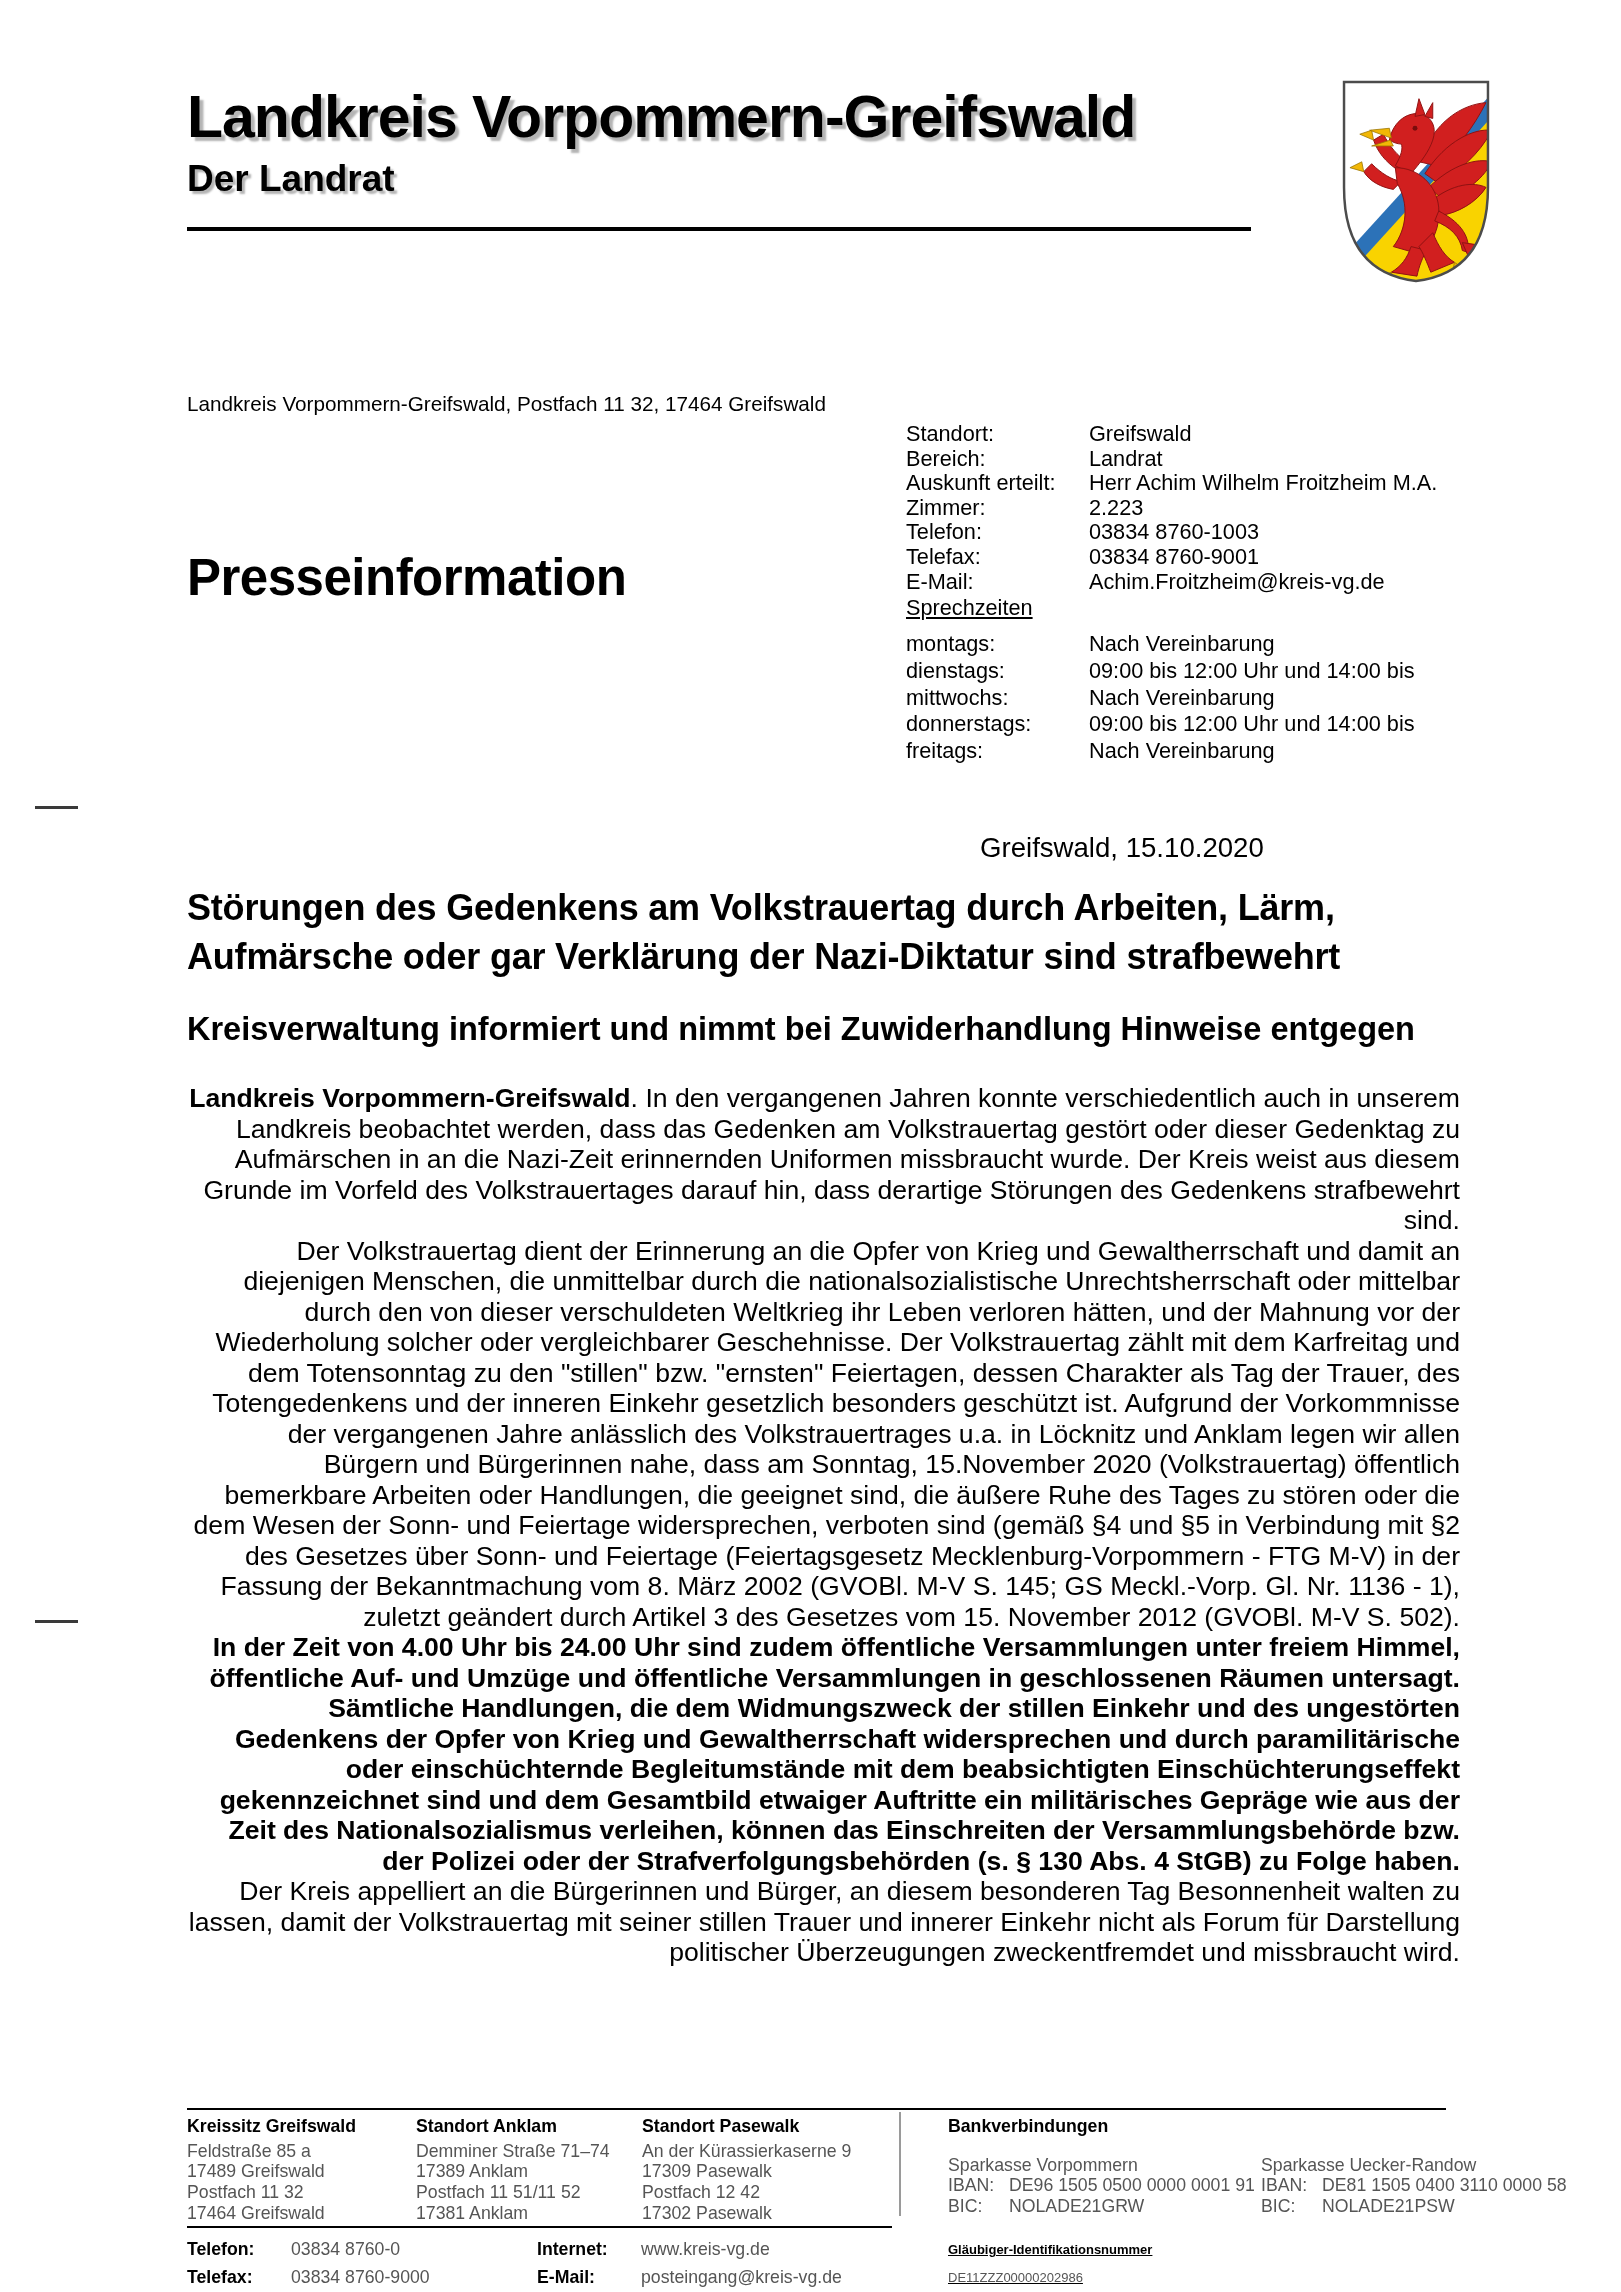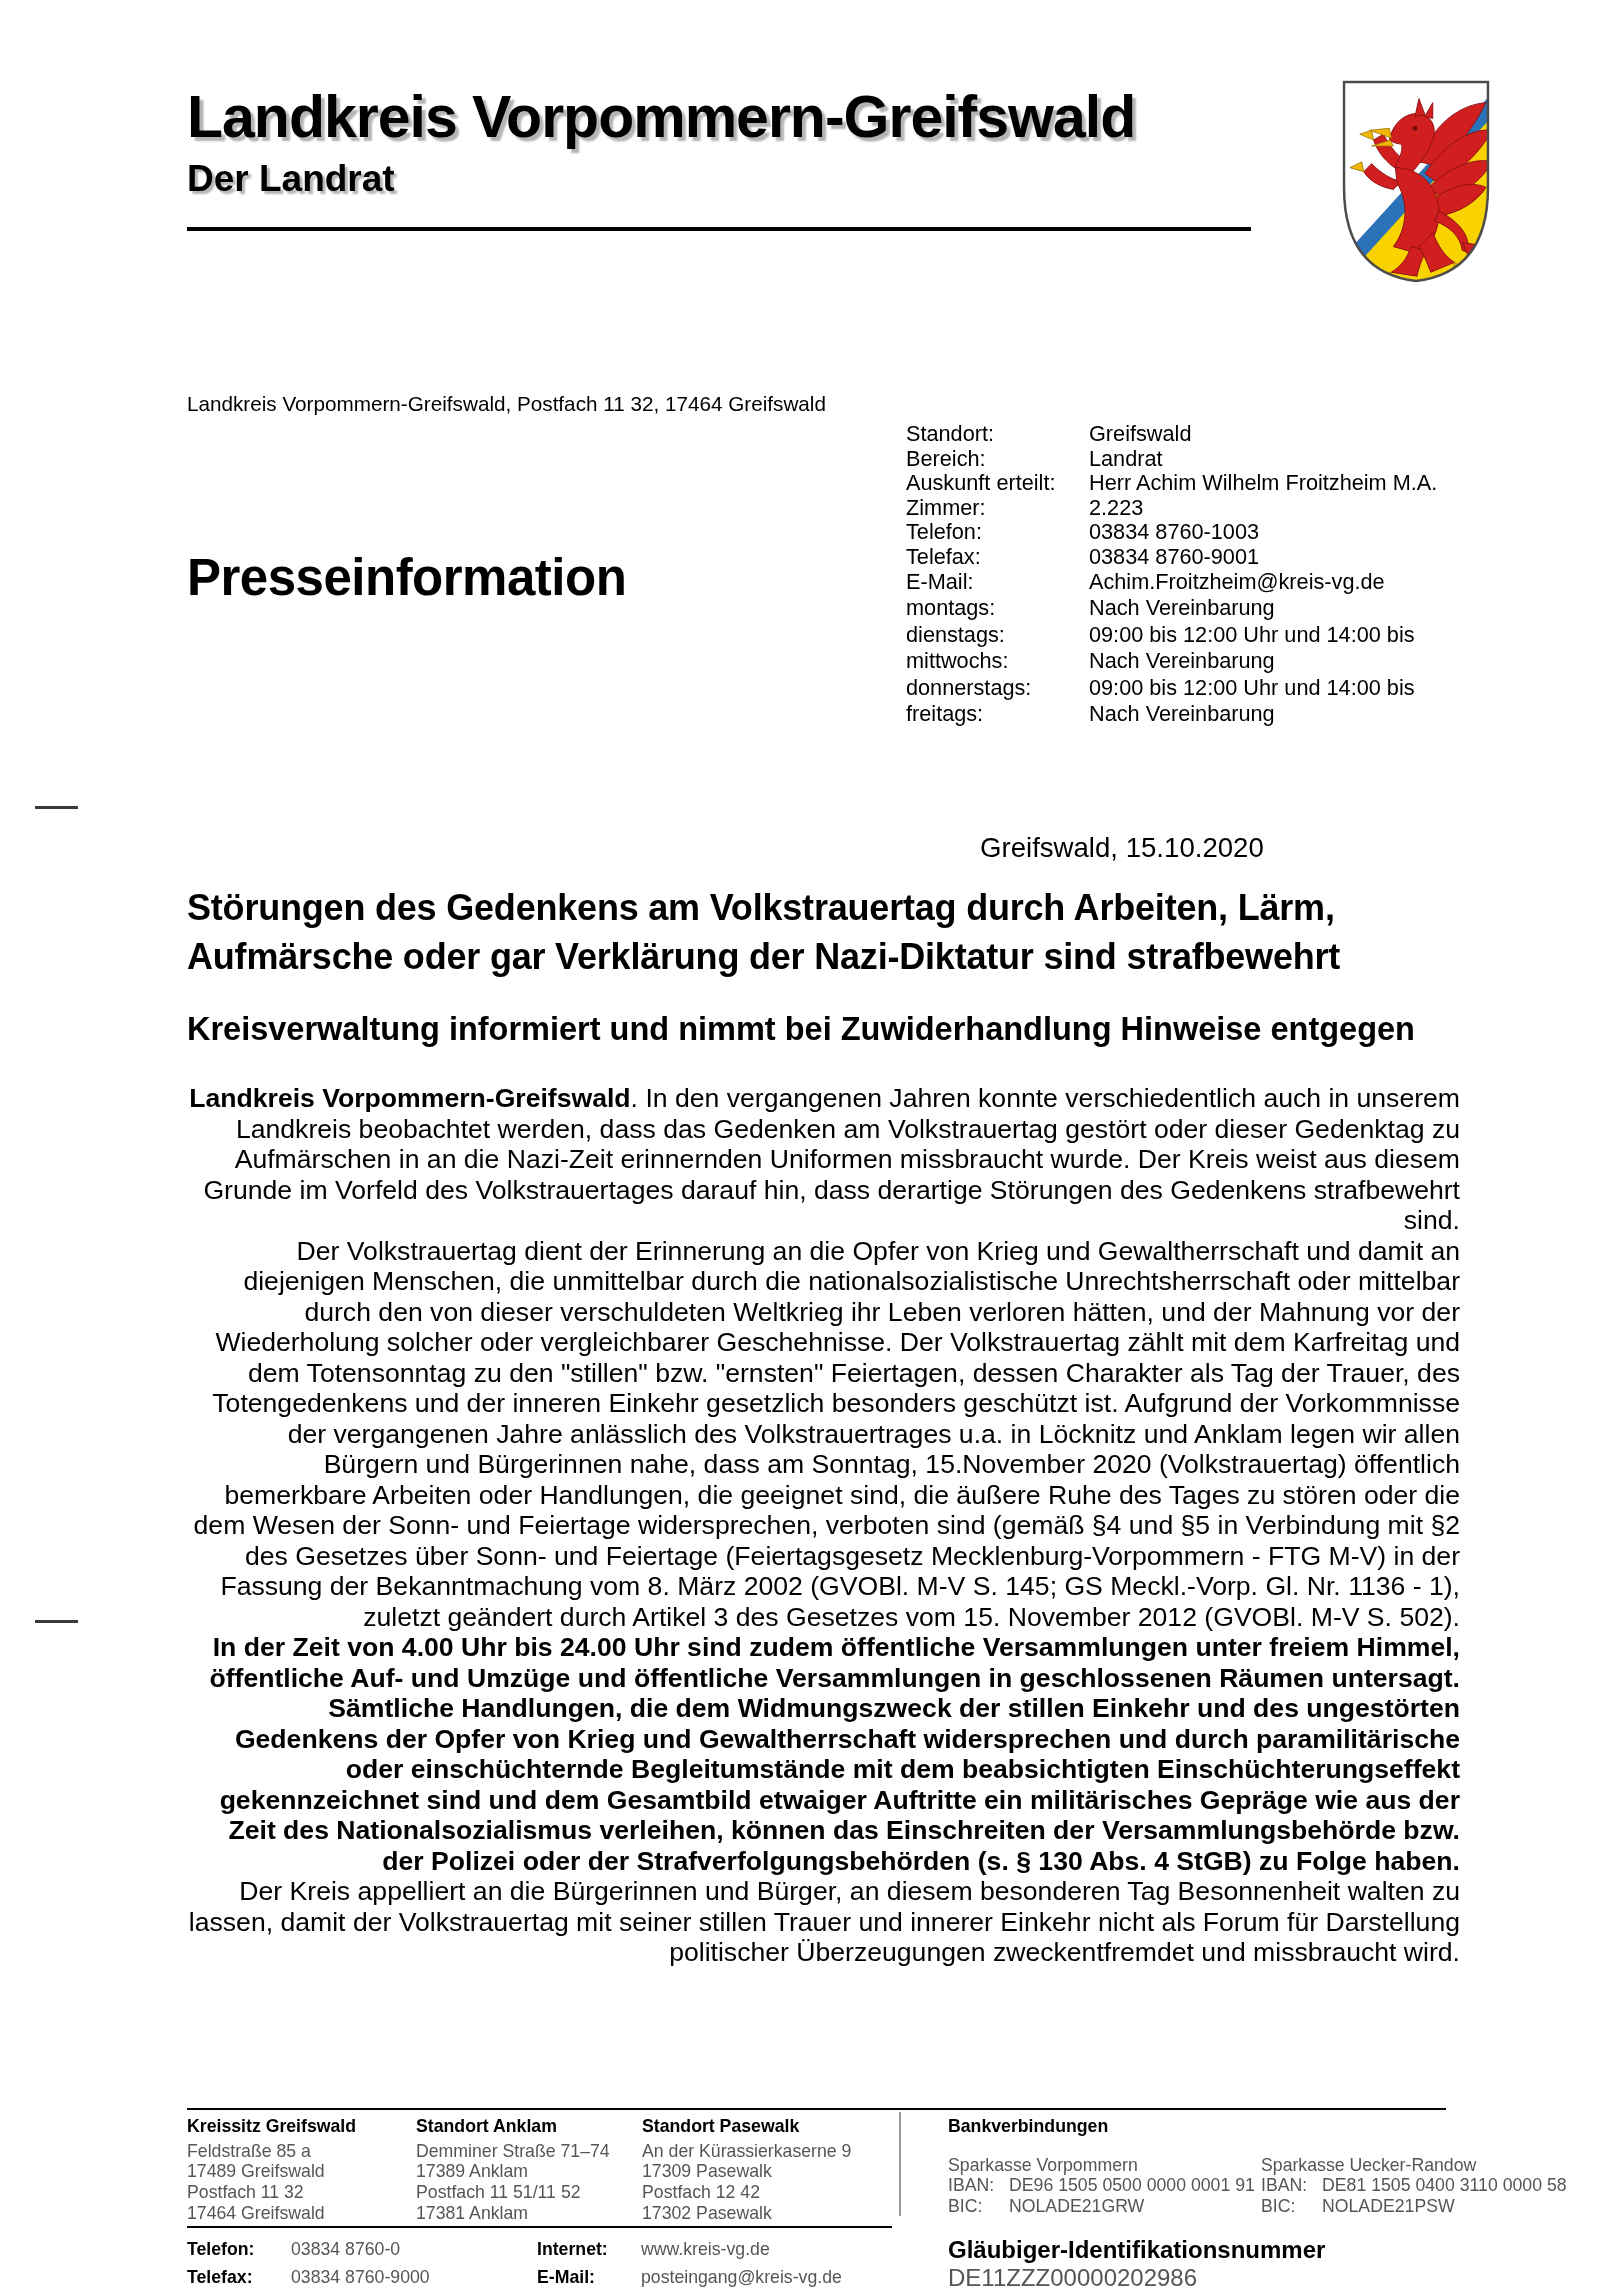--- a/index.html
+++ b/index.html
@@ -58,21 +58,21 @@
   .bank-acct .name{color:#555;}
   .ibrow{display:flex;color:#555;}
   .iblabel{flex:0 0 61px;}
 
   .footer-rule2{position:absolute;left:187px;top:2226px;width:705px;height:2px;background:#000;}
   .ftel{position:absolute;left:187px;top:2236px;font-size:17.7px;line-height:27.6px;}
   .fonline{position:absolute;left:537px;top:2236px;font-size:17.7px;line-height:27.6px;}
   .frow{display:flex;}
   .flabel{flex:0 0 104px;font-weight:bold;}
   .fvalue{color:#555;}
-  .creditor{position:absolute;left:948px;top:2236px;font-size:24px;line-height:27.6px;}
+  .creditor{position:absolute;left:948px;top:2236px;font-size:13px;line-height:27.6px;text-decoration:underline;}
   .creditor-title{font-weight:bold;}
   .creditor-value{color:#555;}
 </style>
 </head>
 <body>
 
 <div class="page">
 
   <div class="letterhead-title">Landkreis Vorpommern-Greifswald</div>
   <div class="letterhead-sub">Der Landrat</div>
@@ -146,20 +146,21 @@
         <span class="clabel">Telefax:</span>
         <span class="cvalue">03834 8760-9001</span>
       </div>
       <div class="crow">
         <span class="clabel">E-Mail:</span>
         <span class="cvalue">Achim.Froitzheim@kreis-vg.de</span>
       </div>
     </div>
 
   <div class="hours">
+    <div class="hours-title">Sprechzeiten</div>
     <div>
         <div class="crow">
           <span class="clabel">montags:</span>
           <span class="cvalue">Nach Vereinbarung</span>
         </div>
         <div class="crow">
           <span class="clabel">dienstags:</span>
           <span class="cvalue">09:00 bis 12:00 Uhr und 14:00 bis</span>
         </div>
         <div class="crow">

